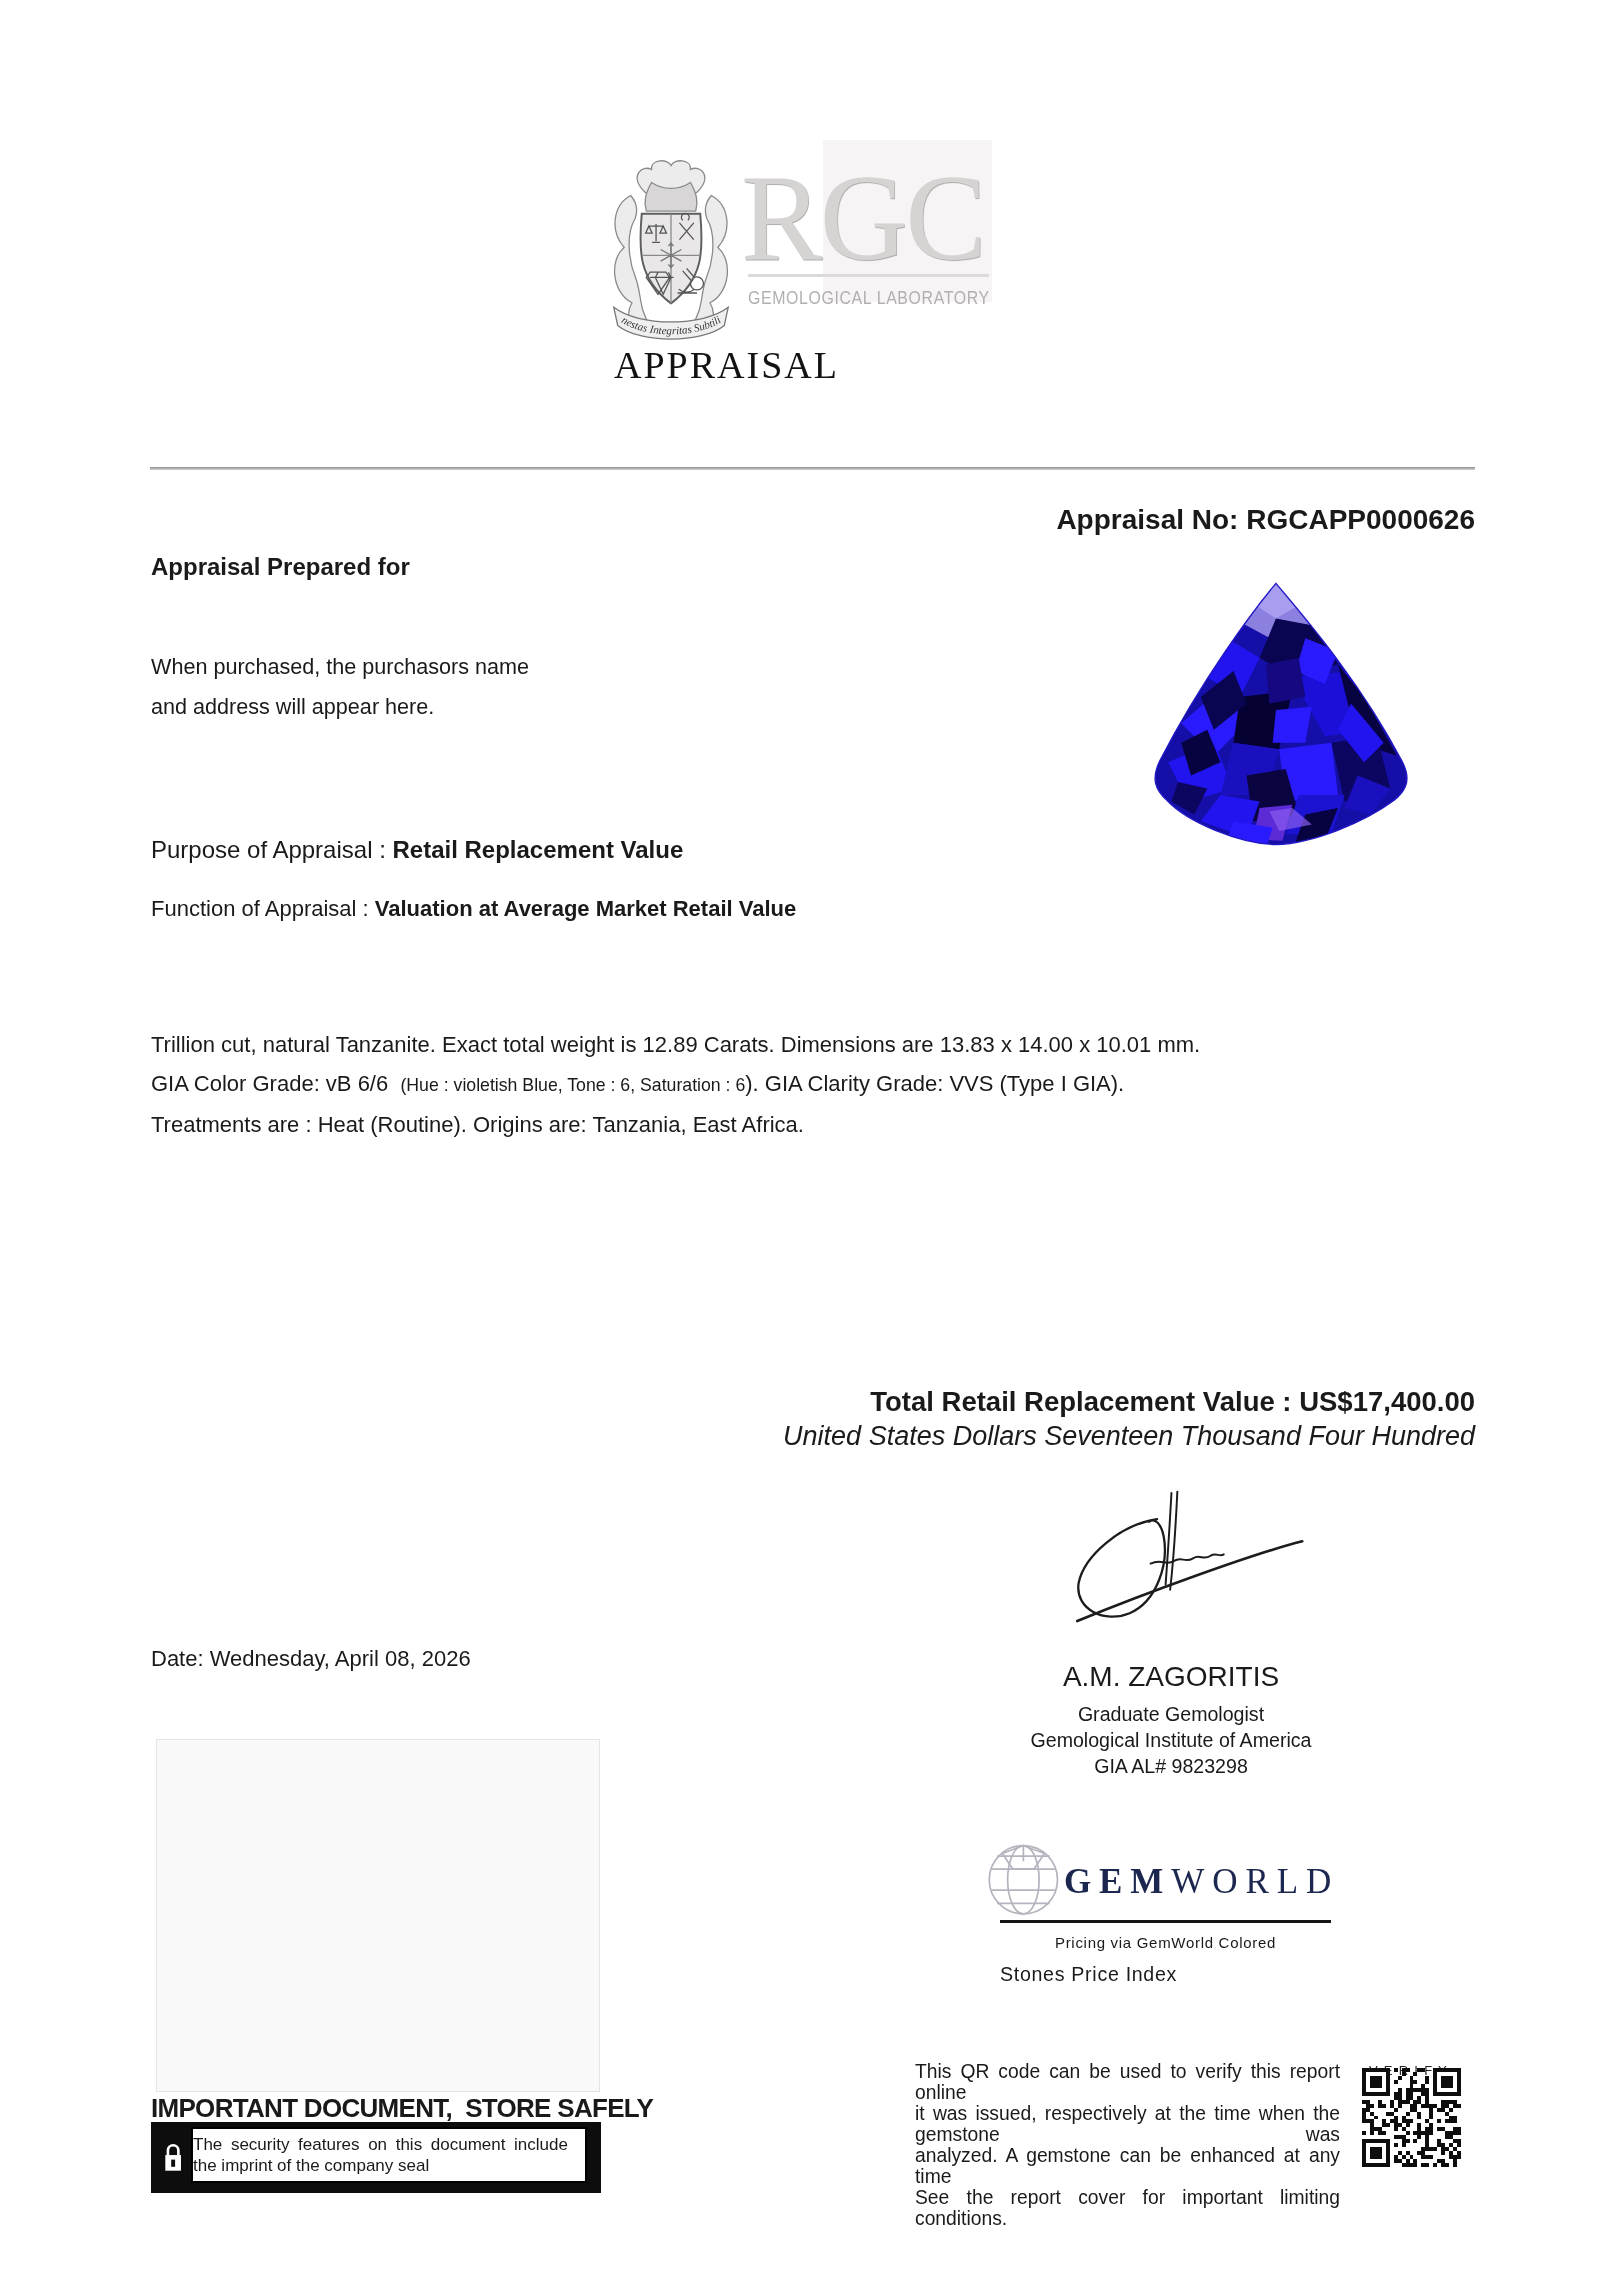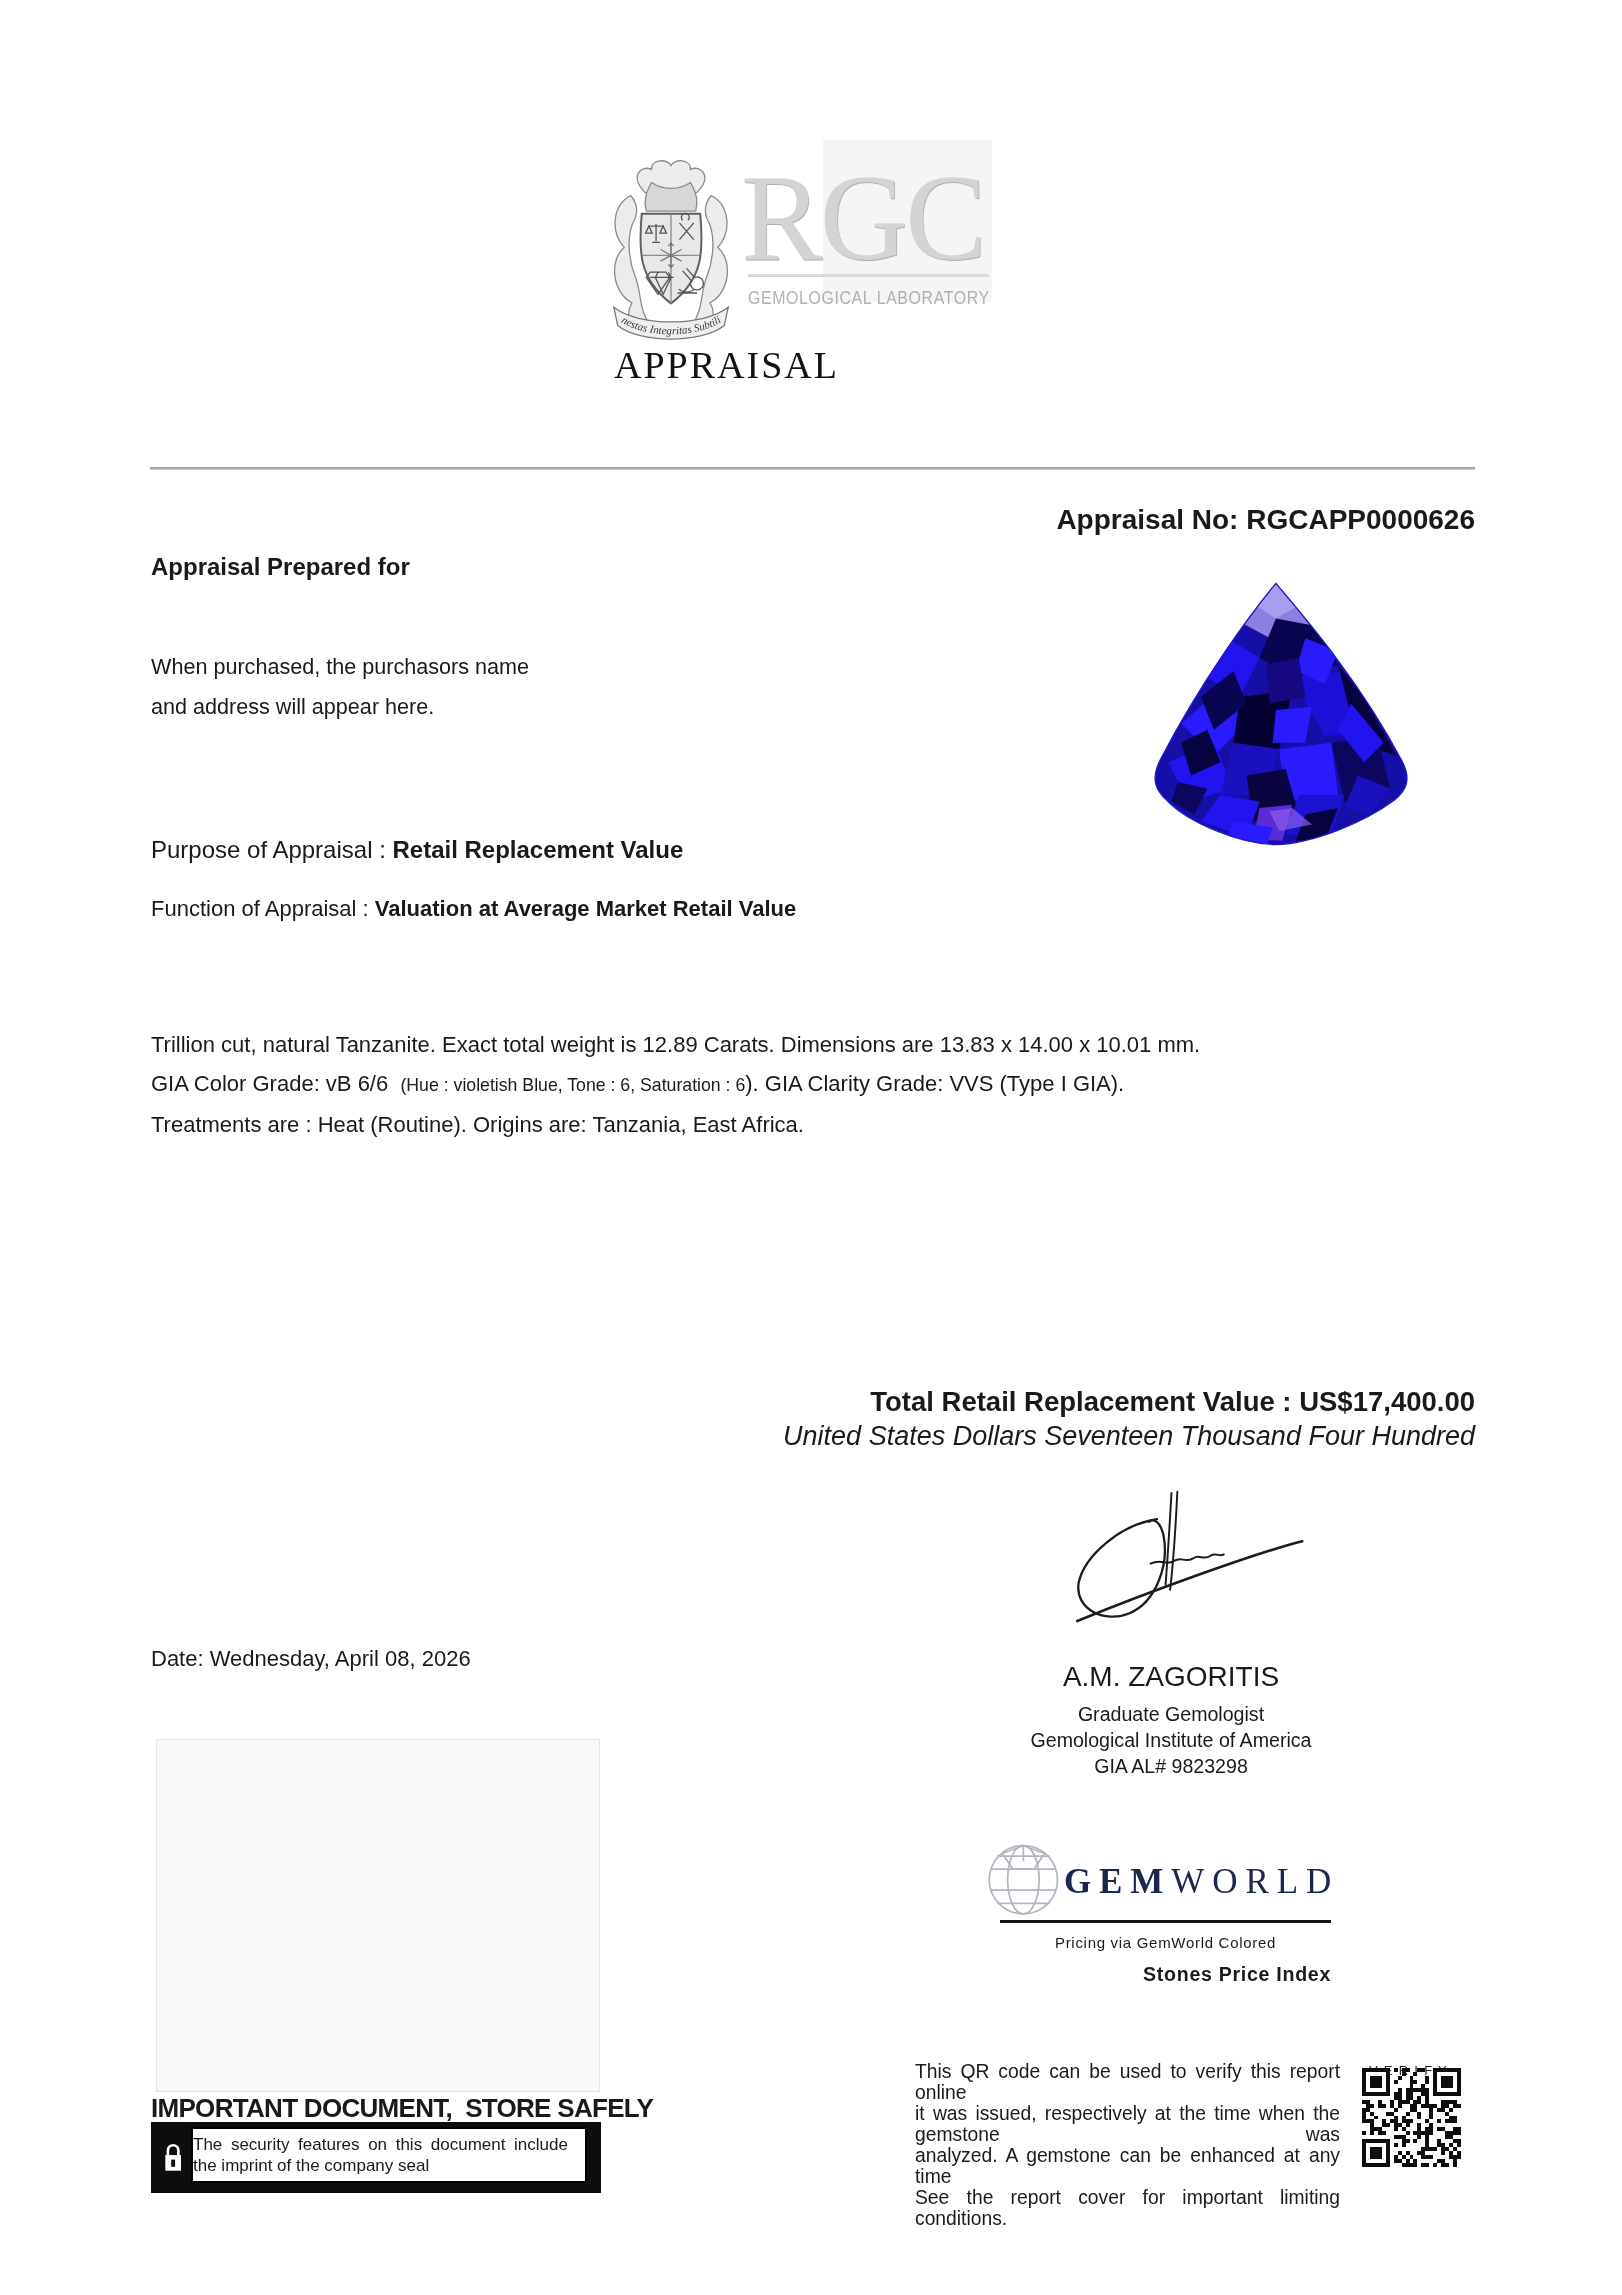--- a/index.html
+++ b/index.html
@@ -32,21 +32,21 @@
   .date-line{left:151px;top:1646px;font-size:22px;}
   .signatory{left:988px;top:1661px;width:366px;text-align:center;}
   .signatory .name{font-size:28px;line-height:31px;margin-bottom:9.2px;}
   .signatory .sub{font-size:19.6px;line-height:26px;}
   
   .gw-text{left:1021px;top:1862px;font-family:"Liberation Serif",serif;font-size:35px;color:#1c2750;letter-spacing:7.9px;white-space:pre;margin-left:43px;}
   .gw-text .gem{font-weight:bold;}
   .gw-text .world{font-weight:500;}
   .gw-rule{left:1000px;top:1920px;width:331px;height:3.3px;background:#141414;}
   .gw-cap1{left:1000px;top:1934px;width:331px;text-align:center;font-size:15px;letter-spacing:0.7px;}
-  .gw-cap2{left:1000px;top:1963px;width:331px;text-align:right;font-size:19.6px;letter-spacing:0.7px;font-weight:bold;}
+  .gw-cap2{left:1000px;top:1963px;width:331px;text-align:left;font-size:19.6px;letter-spacing:0.7px;}
   
   .gray-box{left:156px;top:1739px;width:444px;height:353px;background:#f9f9f9;border:1.3px solid #e4e4e4;box-sizing:border-box;}
   .important{left:151px;top:2093px;font-size:26px;font-weight:bold;letter-spacing:-0.7px;white-space:pre;}
   .sec-box{left:151px;top:2122px;width:450px;height:71px;background:#0d0d0d;}
   .sec-inner{position:absolute;left:40px;top:5.2px;width:396px;height:56px;background:#ffffff;border:2px solid #000;
     box-sizing:border-box;font-size:17px;line-height:21.6px;padding-top:4.6px;}
   .sec-inner .l1{word-spacing:3.9px;}
   .lock{position:absolute;left:13px;top:19.6px;}
   
   .verify{left:1343px;top:2031px;width:131px;text-align:center;font-size:13px;letter-spacing:1.3px;color:#222;margin-top:32px;}

